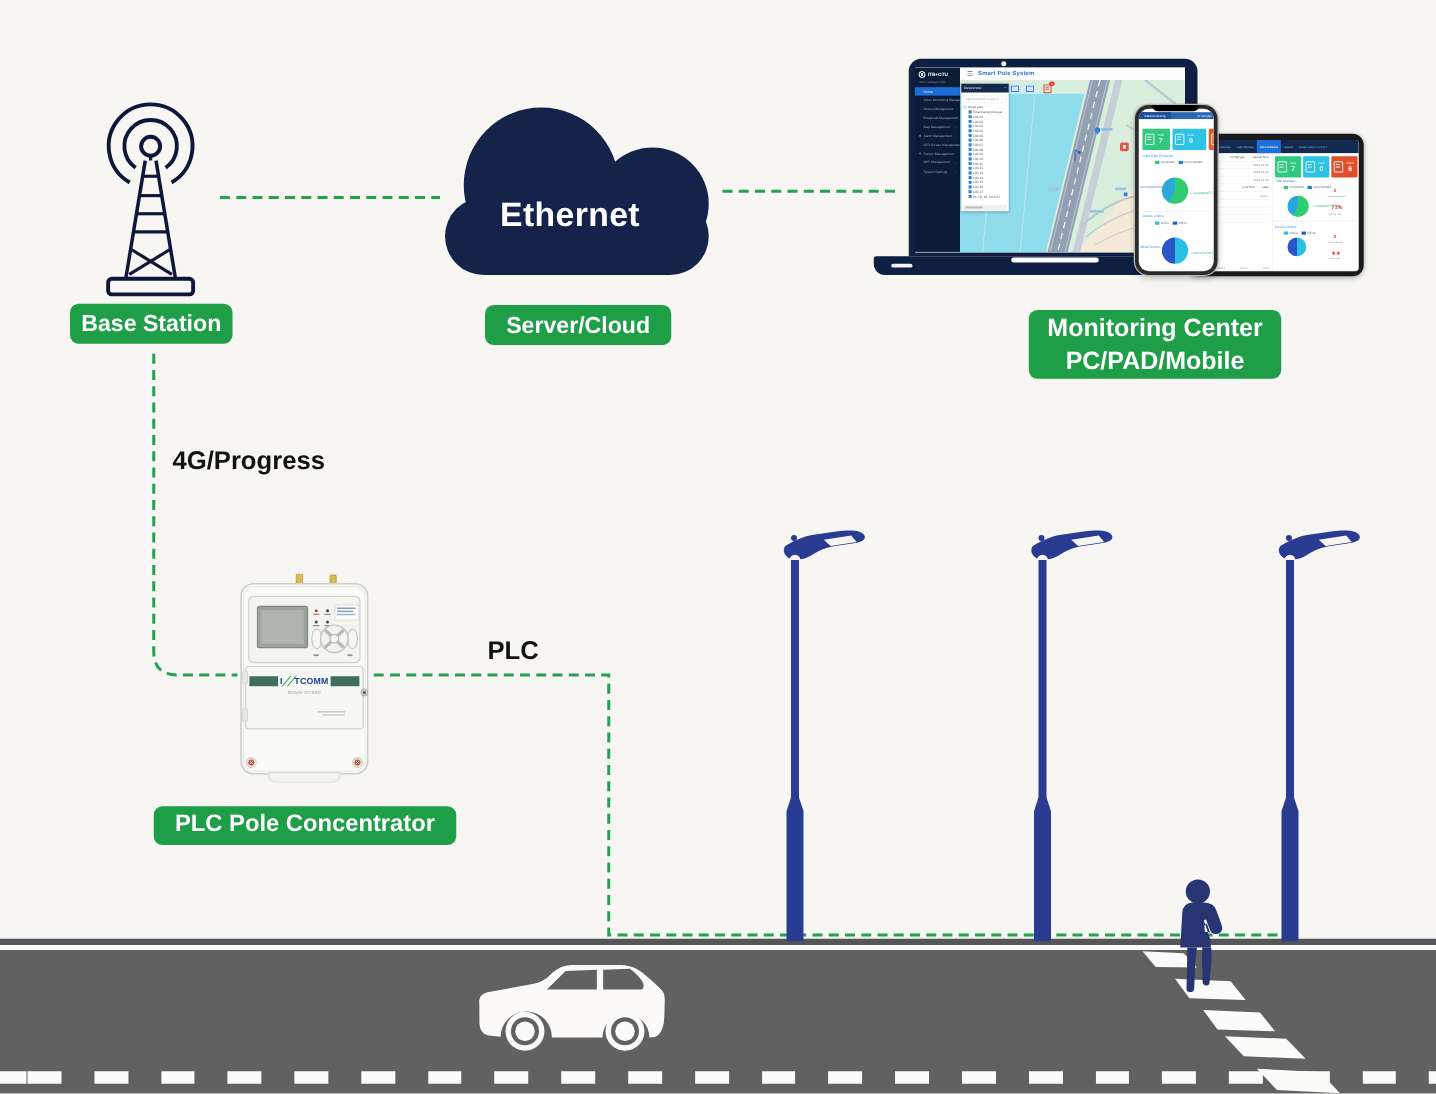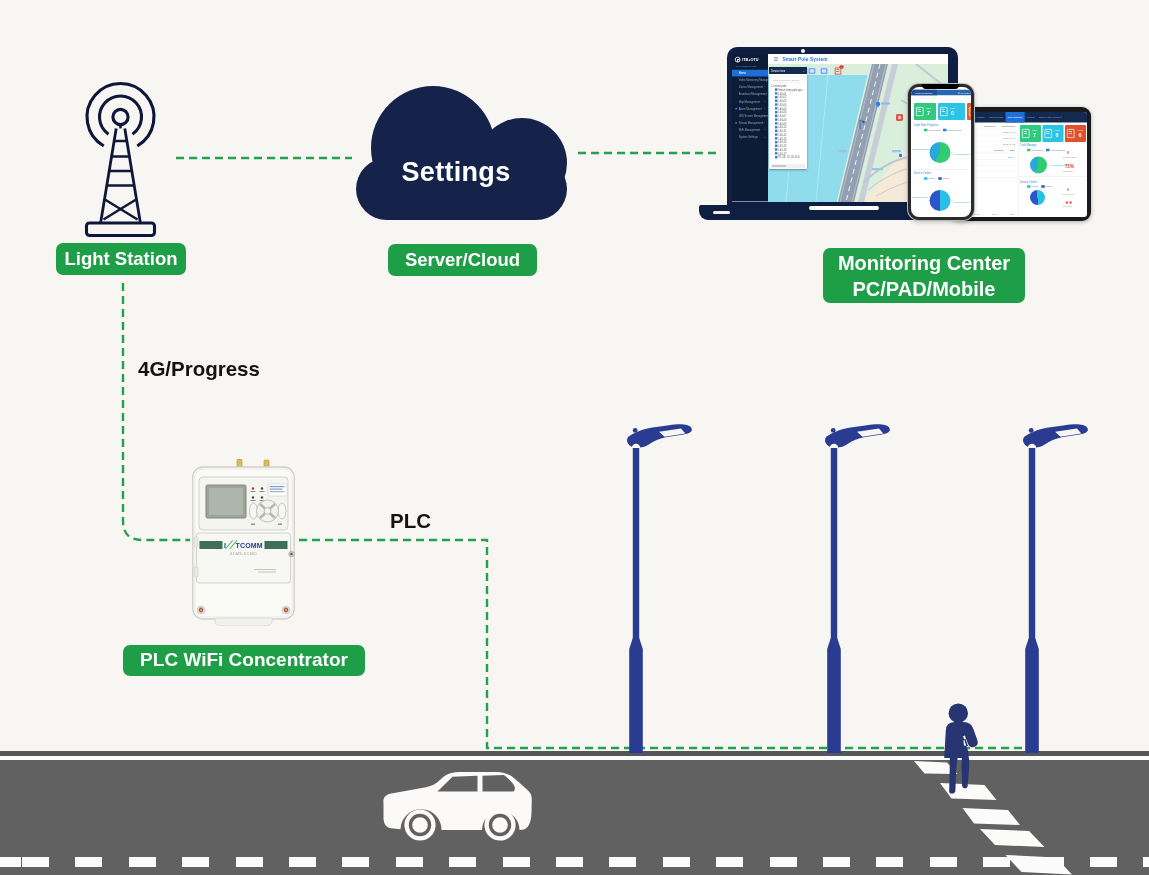--- a/index.html
+++ b/index.html
@@ -262,38 +262,38 @@
         L964.8 735.5 L963 736.2 L968.4 752 L968.8 758 Z
         M965.4 738.6 L968 745.9 L963.9 745.4 L963.5 740.6 Z"></path>
       <path d="M949.8 758 L957.6 758 L956.2 769 L955.4 790.5
         Q955.3 793.6 951.9 793.6 Q948.9 793.6 949.2 790.4 L949.7 769 Z"></path>
       <path d="M961.8 758 L969 758 L969.3 766 L967.7 785.5
         Q967.4 788.8 964.4 788.3 Q961.8 787.8 962.1 784.8 L961.5 766 Z"></path>
     </g>
   </svg>
 
   <div class="pill" style="left:56px;top:243px;width:130px;height:32px;font-size:18.5px;">
-    <span>Light Station</span>
+    <span>Base Station</span>
   </div>
 
   <div class="abs" style="left:366px;top:157px;width:180px;text-align:center;color:#fff;font-size:27px;font-weight:600;letter-spacing:.3px;">
-    <span>Settings</span>
+    <span>Ethernet</span>
   </div>
 
   <div class="pill" style="left:823px;top:248px;width:202px;height:55px;font-size:20px;flex-direction:column;">
     <span>Monitoring Center</span>
     <span>PC/PAD/Mobile</span>
   </div>
 
   <div class="pill" style="left:388px;top:244px;width:149px;height:32px;font-size:18.5px;">
     <span>Server/Cloud</span>
   </div>
 
   <div class="pill" style="left:123px;top:645px;width:242px;height:31px;font-size:19px;">
-    <span>PLC WiFi Concentrator</span>
+    <span>PLC Pole Concentrator</span>
   </div>
 
   <div class="black-label" style="left:138px;top:357px;">
     <span>4G/Progress</span>
   </div>
 
   <div class="black-label" style="left:390px;top:509px;">
     <span>PLC</span>
   </div>
 

